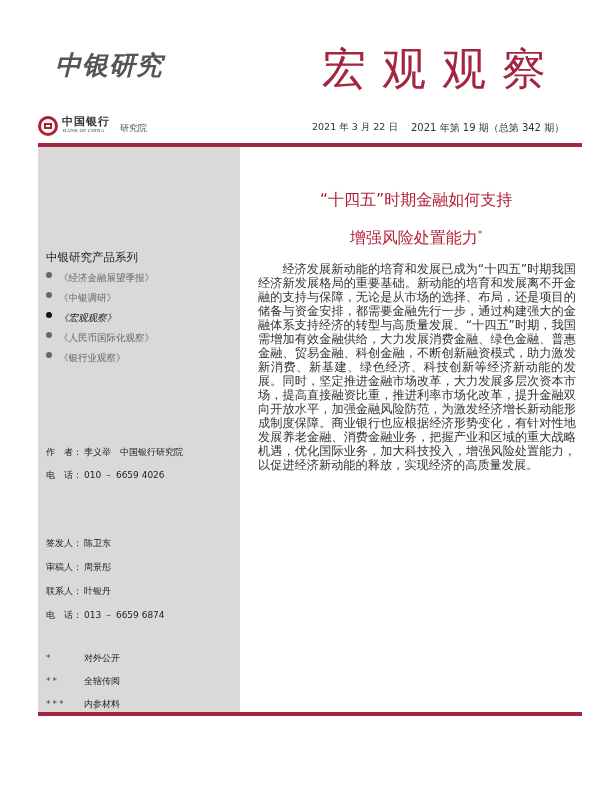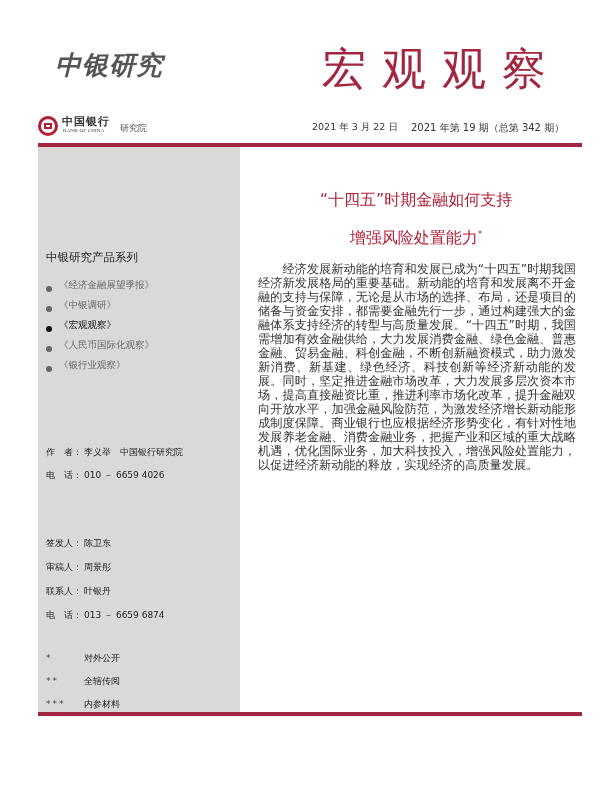--- a/index.html
+++ b/index.html
@@ -22,23 +22,23 @@
   .date { left: 312px; top: 121px; font-size: 9.5px; color: #333; white-space: nowrap; }
   .issue { left: 411px; top: 121px; font-size: 10px; color: #333; white-space: nowrap; }
 
   .rule-top { left: 38px; top: 143px; width: 544px; height: 4px; background: #a3253f; }
   .sidebar { left: 38px; top: 147px; width: 202px; height: 565px; background: #d9d9d9; }
   .rule-bottom { left: 38px; top: 712px; width: 544px; height: 4px; background: #a3253f; }
 
   
   .series-title { left: 46px; top: 250px; font-size: 11.5px; color: #222; }
   .series-list { left: 46px; top: 272px; margin: 0; padding: 0; list-style: none; }
-  .series-list li { height: 20px; display: flex; align-items: flex-end; font-size: 9.5px; color: #666; }
+  .series-list li { height: 20px; display: flex; align-items: flex-start; font-size: 9.5px; color: #666; }
   .series-list li .dot { width: 6px; height: 6px; border-radius: 50%; background: #666; margin-right: 7px; flex: none; }
-  .series-list li.active { color: #111; }
+  .series-list li.active { color: #111; font-style: italic; }
   .series-list li.active .dot { background: #111; }
 
   .info-row { font-size: 9px; color: #222; white-space: nowrap; margin-top: 8px; }
   .info-row .k { display: inline-block; width: 38px; }
   .author-block { left: 46px; top: 438px; }
   .author-block .info-row { height: 15px; }
   .staff-block { left: 46px; top: 529px; }
   .staff-block .info-row { height: 16px; }
   .conf-block { left: 46px; top: 644px; }
   .conf-block .info-row { height: 15px; }

